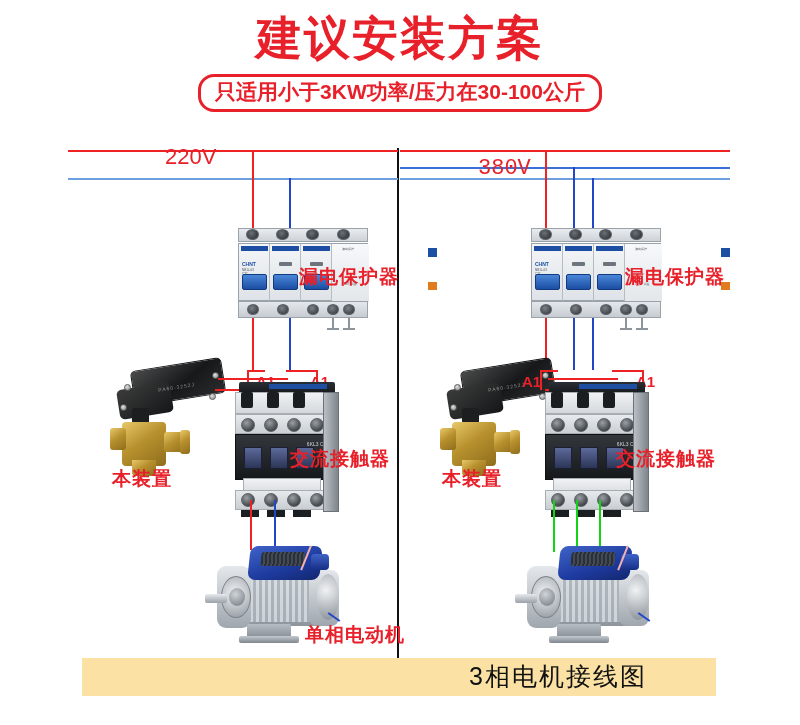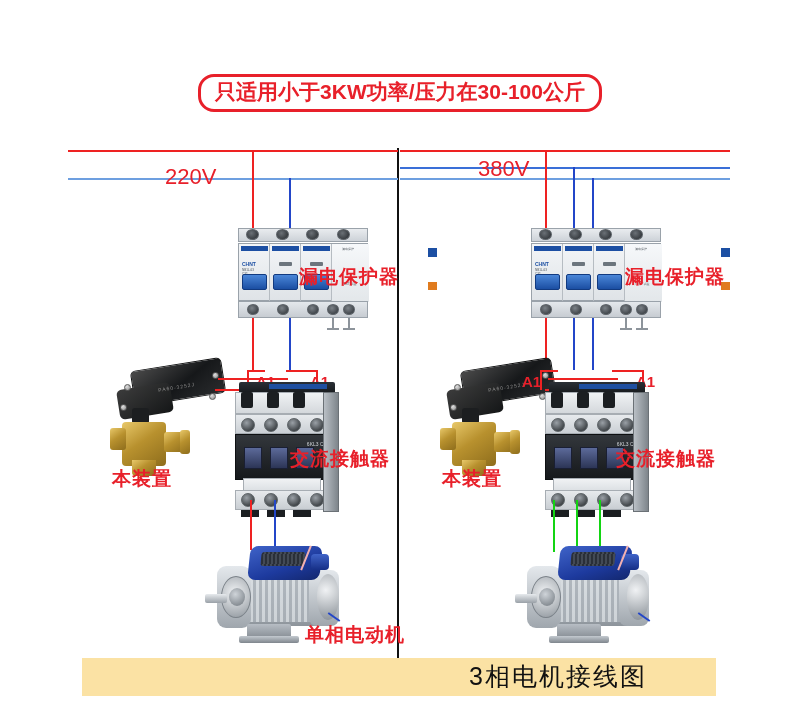--- a/index.html
+++ b/index.html
@@ -187,29 +187,30 @@
     position:absolute;top:660px;
     font-size:25px;color:#111111;letter-spacing:2px;white-space:nowrap;
     text-align:center;
   }
 </style>
 </head>
 <body>
 
 <div id="root">
 
+  <div class="title">建议安装方案</div>
   <div class="subtitle-wrap">
     <span class="subtitle">只适用小于3KW功率/压力在30-100公斤</span>
   </div>
 
   <div class="divider"></div>
 
   <div class="bus red" style="left:68px;top:150px;width:330px;"></div>
   <div class="bus blue-light" style="left:68px;top:178px;width:330px;"></div>
-  <div class="volt-label" style="left:165px;top:164px;">220V</div>
+  <div class="volt-label" style="left:165px;top:144px;">220V</div>
 
   <div class="w v red" style="left:252px;top:150px;height:84px;"></div>
   <div class="w v blue" style="left:289px;top:178px;height:56px;"></div>
 
   <div class="breaker" style="left:238px;top:228px;">
     <div class="brk-topbar"></div>
     <div class="brk-term" style="left:8px;"></div>
     <div class="brk-term" style="left:38px;"></div>
     <div class="brk-term" style="left:68px;"></div>
     <div class="brk-term" style="left:99px;"></div>
@@ -339,21 +340,21 @@
     <div class="mt-footbase"></div>
     <div class="mt-wirelead"></div>
   </div>
   <div class="mt-pinkline" style="left:305px;top:545px;"></div>
 
   <div class="lbl" style="left:305px;top:622px;">单相电动机</div>
 
   <div class="bus red" style="left:400px;top:150px;width:330px;"></div>
   <div class="bus blue-mid" style="left:400px;top:167px;width:330px;"></div>
   <div class="bus blue-light" style="left:400px;top:178px;width:330px;"></div>
-  <div class="volt-label" style="left:478px;top:156px;">380V</div>
+  <div class="volt-label" style="left:478px;top:156px;font-family:Liberation Mono, monospace;">380V</div>
 
   <div class="w v red" style="left:545px;top:150px;height:84px;"></div>
   <div class="w v blue" style="left:573px;top:167px;height:67px;"></div>
   <div class="w v blue" style="left:592px;top:178px;height:56px;"></div>
 
   <div class="breaker" style="left:531px;top:228px;">
     <div class="brk-topbar"></div>
     <div class="brk-term" style="left:8px;"></div>
     <div class="brk-term" style="left:38px;"></div>
     <div class="brk-term" style="left:68px;"></div>

